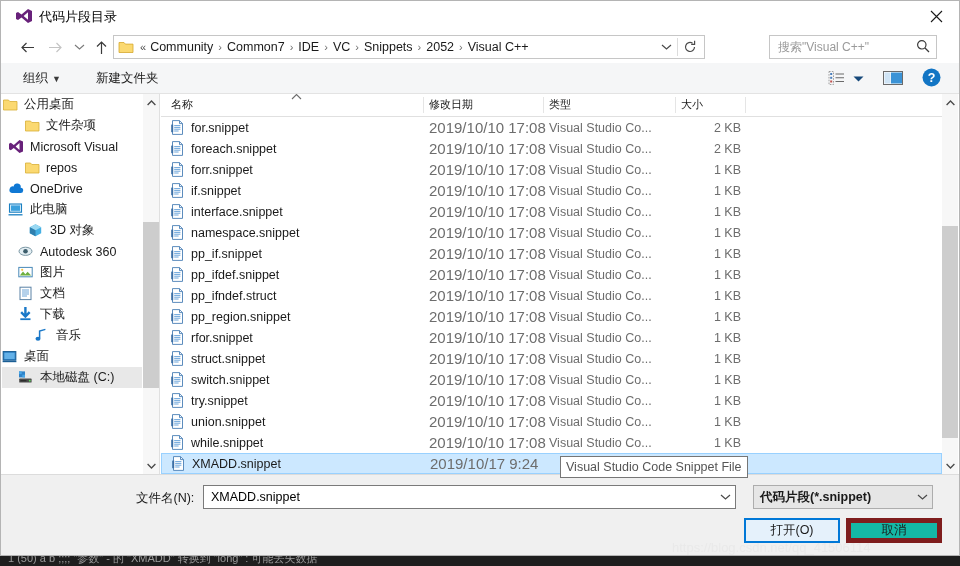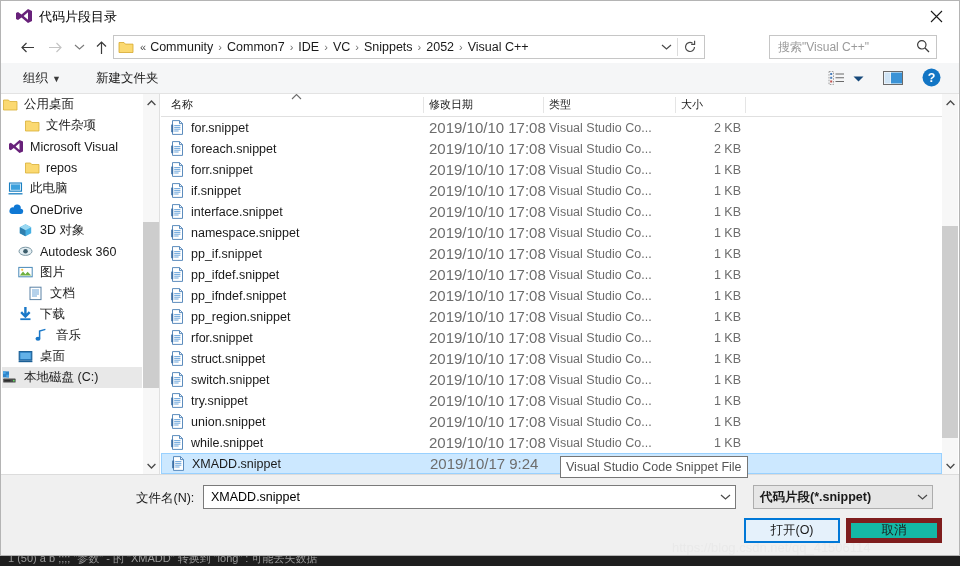--- a/index.html
+++ b/index.html
@@ -314,36 +314,36 @@
             <span class="nav-ico">
               <svg width="15" height="14" viewBox="0 0 15 14">
                 <path d="M0.5 2 h5 l1.3 1.5 H14 V12 H0.5 Z" fill="#fbd971" stroke="#d8ae36" stroke-width="0.8"></path>
               </svg>
             </span>
             <span class="nav-lab">repos</span>
           </div>
           <div class="nav-item" style="padding-left: 6px;">
             <span class="nav-ico">
               <svg width="16" height="15" viewBox="0 0 16 15">
+                <path d="M4 12 h8.5 a2.6 2.6 0 0 0 0.2 -5.2 A3.6 3.6 0 0 0 5.6 5.5 A2.9 2.9 0 0 0 4 12 Z" fill="#0f78d4"></path>
+              </svg>
+            </span>
+            <span class="nav-lab">OneDrive</span>
+          </div>
+          <div class="nav-item" style="padding-left: 6px;">
+            <span class="nav-ico">
+              <svg width="16" height="15" viewBox="0 0 16 15">
                 <rect x="1.5" y="2" width="12" height="8.2" fill="#d8eefb" stroke="#1a7fc1" stroke-width="1.1"></rect>
                 <rect x="3" y="3.4" width="9" height="5.4" fill="#3ba0dd"></rect>
                 <path d="M0.5 12.8 H14.5" stroke="#1a7fc1" stroke-width="1.3"></path>
               </svg>
             </span>
             <span class="nav-lab">此电脑</span>
           </div>
-          <div class="nav-item" style="padding-left: 6px;">
-            <span class="nav-ico">
-              <svg width="16" height="15" viewBox="0 0 16 15">
-                <path d="M4 12 h8.5 a2.6 2.6 0 0 0 0.2 -5.2 A3.6 3.6 0 0 0 5.6 5.5 A2.9 2.9 0 0 0 4 12 Z" fill="#0f78d4"></path>
-              </svg>
-            </span>
-            <span class="nav-lab">OneDrive</span>
-          </div>
-          <div class="nav-item" style="padding-left: 16px;">
+          <div class="nav-item" style="padding-left: 26px;">
             <span class="nav-ico">
               <svg width="16" height="15" viewBox="0 0 16 15">
                 <path d="M7.5 1.2 L13.2 4.2 V10.2 L7.5 13.2 L1.8 10.2 V4.2 Z" fill="#45b0e3"></path>
                 <path d="M7.5 1.2 L13.2 4.2 L7.5 7.2 L1.8 4.2 Z" fill="#9ad8f2"></path>
                 <path d="M7.5 7.2 V13.2 L1.8 10.2 V4.2 Z" fill="#2f7fae"></path>
               </svg>
             </span>
             <span class="nav-lab">3D 对象</span>
           </div>
           <div class="nav-item" style="padding-left: 16px;">
@@ -358,21 +358,21 @@
           <div class="nav-item" style="padding-left: 16px;">
             <span class="nav-ico">
               <svg width="16" height="15" viewBox="0 0 16 15">
                 <rect x="0.8" y="2.4" width="13.4" height="9.4" fill="#ffffff" stroke="#4a8ab8" stroke-width="1"></rect>
                 <path d="M1.8 10.6 L5 6.4 L7.4 9.2 L9.6 6.8 L13.2 10.6 Z" fill="#6fb03f"></path>
                 <circle cx="4.2" cy="4.8" r="1.1" fill="#f5c242"></circle>
               </svg>
             </span>
             <span class="nav-lab">图片</span>
           </div>
-          <div class="nav-item" style="padding-left: 26px;">
+          <div class="nav-item" style="padding-left: 16px;">
             <span class="nav-ico">
               <svg width="16" height="15" viewBox="0 0 16 15">
                 <rect x="2" y="1.2" width="11" height="12.4" fill="#ffffff" stroke="#5b82a5" stroke-width="1"></rect>
                 <path d="M4 4 H11 M4 6 H11 M4 8 H11 M4 10 H9" stroke="#5b9ad1" stroke-width="0.9"></path>
               </svg>
             </span>
             <span class="nav-lab">文档</span>
           </div>
           <div class="nav-item" style="padding-left: 16px;">
             <span class="nav-ico">
@@ -385,31 +385,31 @@
           </div>
           <div class="nav-item" style="padding-left: 32px;">
             <span class="nav-ico">
               <svg width="16" height="15" viewBox="0 0 16 15">
                 <path d="M11.4 1.4 L5.6 3 V10" stroke="#1a78c8" stroke-width="1.5" fill="none"></path>
                 <ellipse cx="4" cy="10.7" rx="2.5" ry="2" fill="#1a78c8"></ellipse>
               </svg>
             </span>
             <span class="nav-lab">音乐</span>
           </div>
-          <div class="nav-item" style="padding-left: 16px;">
+          <div class="nav-item" style="">
             <span class="nav-ico">
               <svg width="16" height="15" viewBox="0 0 16 15">
                 <rect x="1.2" y="2.6" width="12.6" height="8.6" fill="#2f83c8" stroke="#1a5e94" stroke-width="1.1"></rect>
                 <rect x="2.4" y="3.8" width="10.2" height="6.2" fill="#63b1e8"></rect>
                 <path d="M0.6 12.6 H14.4" stroke="#1a5e94" stroke-width="1.2"></path>
               </svg>
             </span>
             <span class="nav-lab">桌面</span>
           </div>
-          <div class="nav-item selected" style="">
+          <div class="nav-item selected" style="padding-left: 16px;">
             <span class="nav-ico">
               <svg width="16" height="15" viewBox="0 0 16 15">
                 <rect x="1" y="1.4" width="6" height="6" fill="#2f83c8"></rect>
                 <rect x="1" y="1.4" width="2.7" height="2.7" fill="#48a5e6"></rect>
                 <rect x="4.3" y="4.7" width="2.7" height="2.7" fill="#48a5e6"></rect>
                 <rect x="1.2" y="8.6" width="12.4" height="4" rx="0.6" fill="#4c4c4c"></rect>
                 <rect x="2.4" y="10.1" width="6" height="1.2" fill="#2a2a2a"></rect>
                 <circle cx="11.8" cy="10.7" r="0.9" fill="#5fe05f"></circle>
               </svg>
             </span>
@@ -563,21 +563,21 @@
               <div class="cell-size">1 KB</div>
             </div>
             <div class="row">
               <div class="cell-name">
                 <span class="file-ico"><svg width="13" height="15" viewBox="0 0 13 15">
                     <path d="M1.5 0.6 H8.5 L11.5 3.6 V14.4 H1.5 Z" fill="#ffffff" stroke="#4a7fb5" stroke-width="0.9"></path>
                     <path d="M8.5 0.6 V3.6 H11.5" fill="none" stroke="#4a7fb5" stroke-width="0.9"></path>
                     <path d="M3.2 5.6 H9.4 M3.2 7.4 H9.4 M3.2 9.2 H9.4 M3.2 11 H7.6" stroke="#5a9ad6" stroke-width="0.9"></path>
                     <rect x="0.2" y="4.6" width="2" height="7.6" fill="#3b6ea5"></rect>
                   </svg></span>
-                <span class="t">pp_ifndef.snippet</span>
+                <span class="t">pp_ifndef.struct</span>
               </div>
               <div class="cell-date">2019/10/10 17:08</div>
               <div class="cell-type">Visual Studio Co...</div>
               <div class="cell-size">1 KB</div>
             </div>
             <div class="row">
               <div class="cell-name">
                 <span class="file-ico"><svg width="13" height="15" viewBox="0 0 13 15">
                     <path d="M1.5 0.6 H8.5 L11.5 3.6 V14.4 H1.5 Z" fill="#ffffff" stroke="#4a7fb5" stroke-width="0.9"></path>
                     <path d="M8.5 0.6 V3.6 H11.5" fill="none" stroke="#4a7fb5" stroke-width="0.9"></path>

